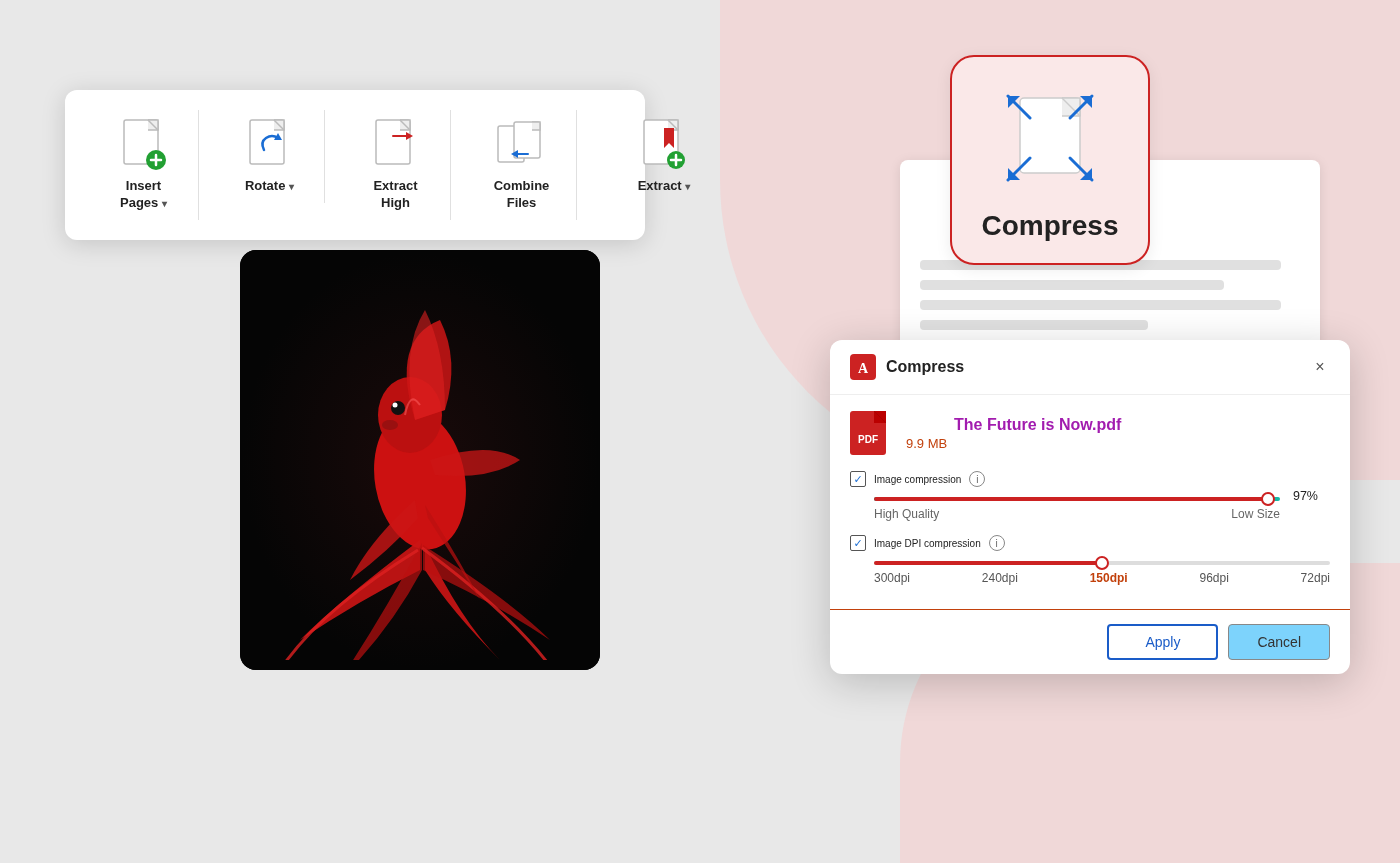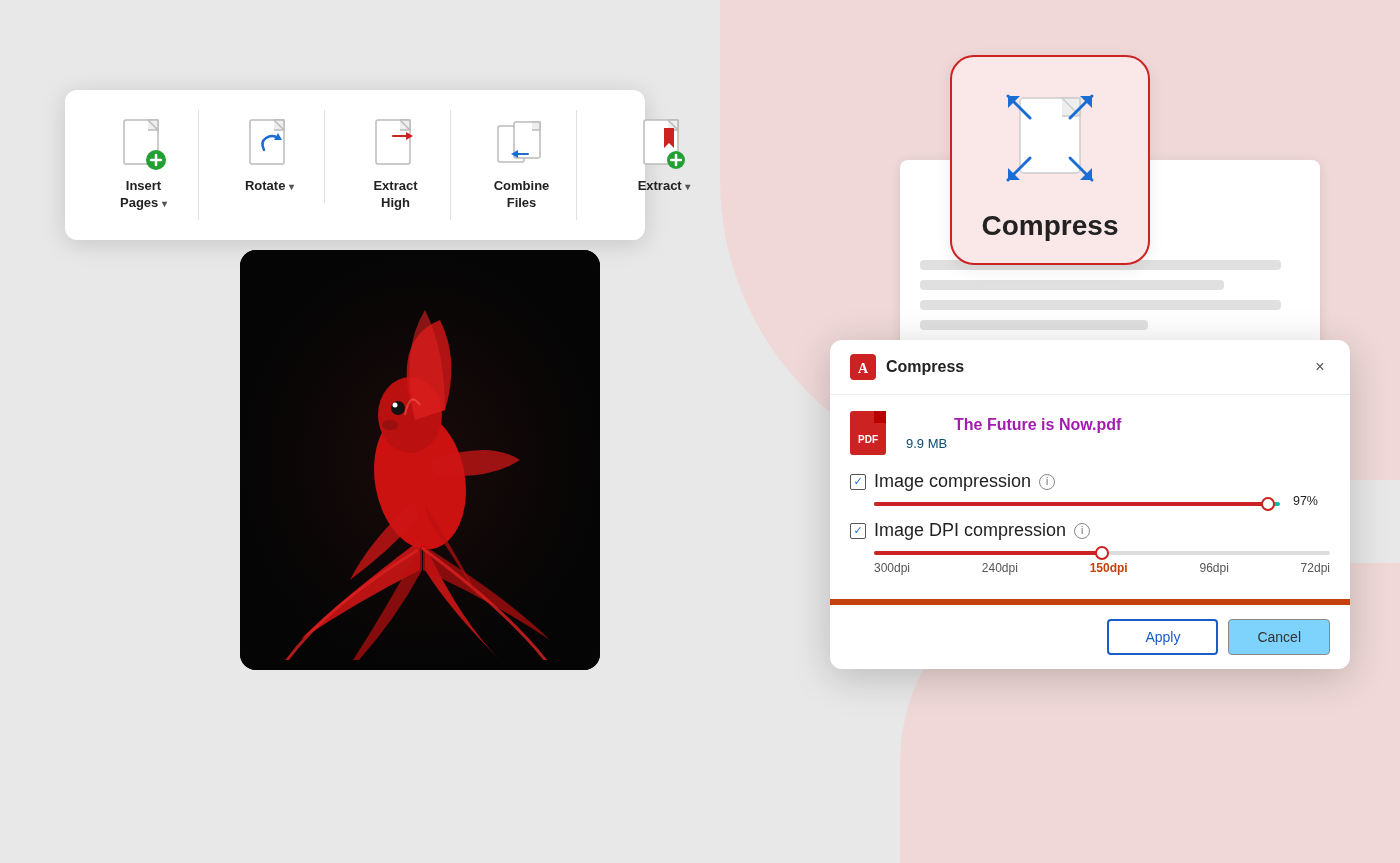--- a/index.html
+++ b/index.html
@@ -218,21 +218,21 @@
       flex-shrink: 0;
     }
     .file-name {
       font-size: 16px;
       font-weight: 600;
       color: #a21caf;
       margin-left: 48px;
     }
     .file-size {
       font-size: 13px;
-      color: #0c4a6e;
+      color: #c2410c;
       margin-top: 2px;
     }
 
     .dialog-description {
       font-size: 12.5px;
       color: #444;
       margin-bottom: 16px;
     }
 
     .option-row {
@@ -251,21 +251,21 @@
       justify-content: center;
       flex-shrink: 0;
       cursor: pointer;
     }
     .checkbox.checked::after {
       content: '✓';
       font-size: 11px;
       color: #1a6dd4;
     }
     .option-label {
-      font-size: 18px;
+      font-size: 10px;
       color: #222;
     }
     .info-icon {
       width: 16px;
       height: 16px;
       border: 1.5px solid #888;
       border-radius: 50%;
       display: flex;
       align-items: center;
       justify-content: center;
@@ -358,21 +358,21 @@
       font-weight: 700;
       color: #c2410c;
     }
 
     
     .dialog-footer {
       display: flex;
       justify-content: flex-end;
       gap: 10px;
       padding: 14px 20px;
-      border-top: 6px solid #c2410c;
+      border-top: 1px solid #c2410c;
       margin-top: 8px;
     }
     .btn-apply {
       padding: 8px 36px;
       background: white;
       border: 2px solid #1a5cc8;
       border-radius: 4px;
       font-size: 14px;
       color: #1a5cc8;
       cursor: pointer;
@@ -601,20 +601,24 @@
       <div class="info-icon">i</div>
     </div>
 
     <div class="slider-container">
       <div style="position:relative; margin-right: 50px;">
         <div class="slider-track">
           <div class="slider-fill" style="width: 97%;"></div>
           <div class="slider-thumb" style="left: calc(97% - 7px);"></div>
           <div class="slider-value">97%</div>
         </div>
+        <div class="slider-labels">
+          <span>High Quality</span>
+          <span>Low Size</span>
+        </div>
       </div>
     </div>
 
     <div class="option-row" style="margin-top:14px;">
       <div class="checkbox checked"></div>
       <div class="option-label">Image DPI compression</div>
       <div class="info-icon">i</div>
     </div>
 
     <div class="dpi-slider-track">

